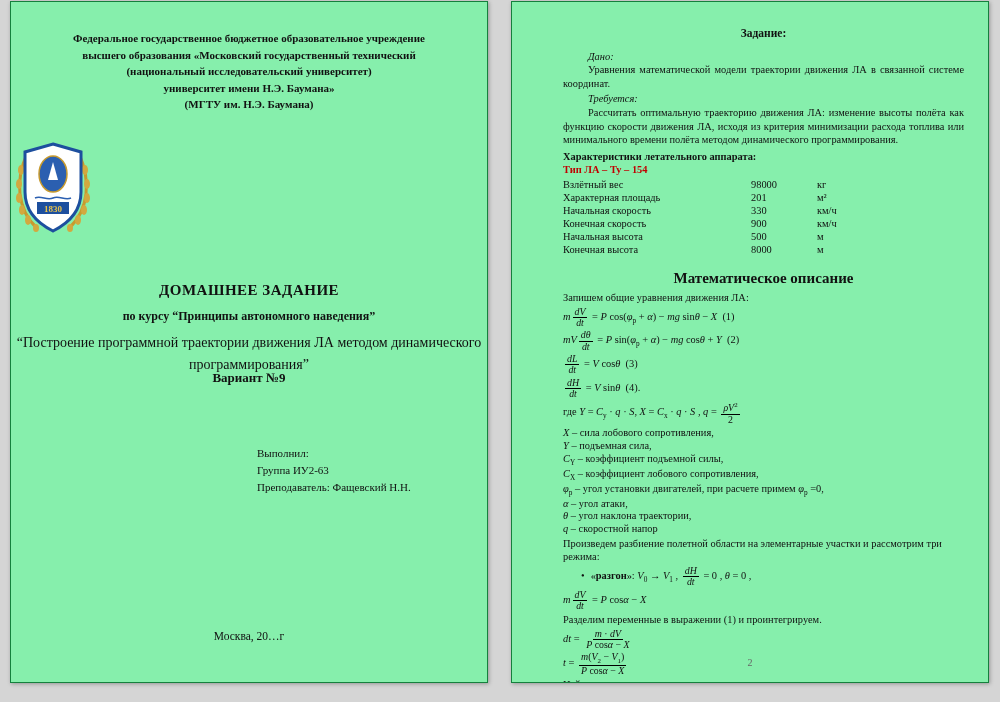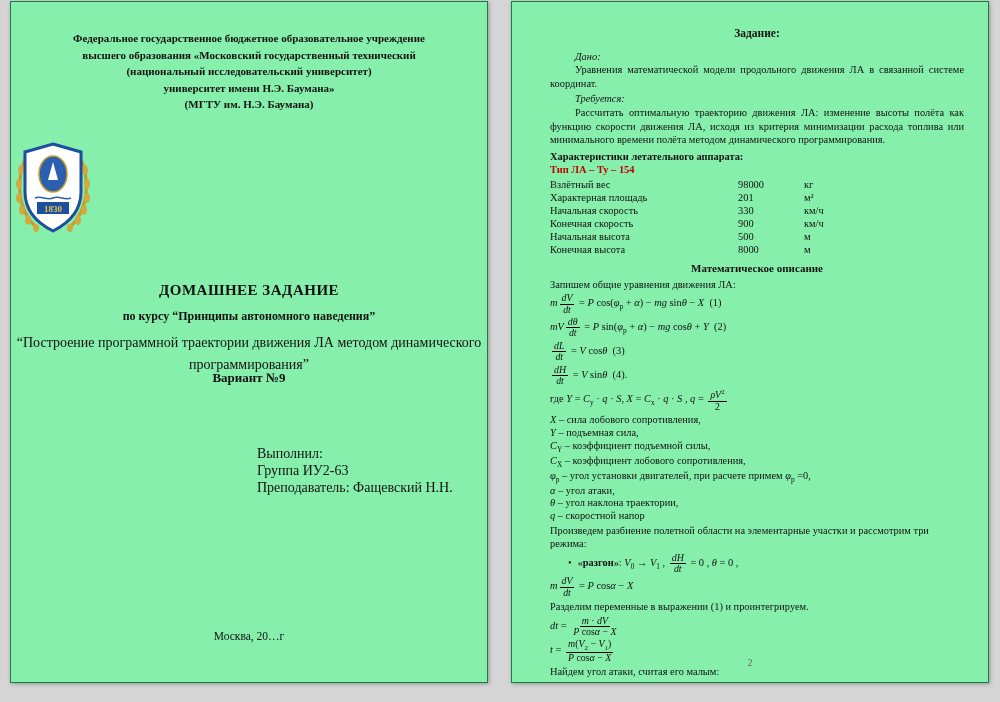--- a/index.html
+++ b/index.html
@@ -22,33 +22,33 @@
   
   .univ-header {
     position:absolute; top:28px; left:10px; right:10px;
     text-align:center; font-weight:bold; font-size:11px; line-height:16.5px;
   }
   .emblem { position:absolute; top:138px; left:0; right:0; display:flex; justify-content:flex-start; }
   .hw-title { position:absolute; top:280px; left:0; right:0; text-align:center; font-weight:bold; font-size:15px; letter-spacing:0.5px; }
   .hw-course { position:absolute; top:307px; left:0; right:0; text-align:center; font-weight:bold; font-size:12px; }
   .hw-topic { position:absolute; top:330px; left:0; right:0; text-align:center; font-size:14px; line-height:22px; }
   .hw-variant { position:absolute; top:368px; left:0; right:0; text-align:center; font-weight:bold; font-size:13px; }
-  .performer { position:absolute; top:443px; left:246px; font-size:14px; line-height:17px; }
+  .performer { position:absolute; top:443px; left:246px; font-size:11px; line-height:17px; }
   .city { position:absolute; bottom:40px; left:0; right:0; text-align:center; font-size:11.5px; }
 
   
-  .p2-content { padding:24px 24px 0 38px; font-size:10.4px; line-height:1.3; }
+  .p2-content { padding:24px 24px 0 51px; font-size:10.4px; line-height:1.3; }
   .p2-title { text-align:center; font-size:11.5px; font-weight:bold; margin-bottom:9px; }
   .label-it { font-style:italic; text-indent:25px; }
   .label-it-b { font-weight:bold; margin-top:3px; }
   .para { text-align:justify; text-indent:25px; margin-bottom:2px; }
   .aircraft { font-weight:bold; color:#c00000; }
   .specs { margin:1px 0 3px; }
   .spec-row { display:grid; grid-template-columns:188px 66px auto; line-height:13px; }
-  .math-heading { text-align:center; font-size:11px; font-weight:bold; margin:5px 0 3px; }
+  .math-heading { text-align:center; font-size:15px; font-weight:bold; margin:13px 0 3px; }
   .plain { margin:1px 0; }
   .eq { margin:2px 0; }
   .frac { display:inline-flex; flex-direction:column; align-items:center; vertical-align:middle; margin:0 2px; line-height:1.05; font-size:0.95em; }
   .frac .nm { border-bottom:1px solid #000; padding:0 2px; }
   .frac .dn { padding:0 2px; }
   .defs div { line-height:1.22; }
   .bullet-line { padding-left:18px; margin:2px 0; }
   .bullet-dot { margin-right:6px; }
   .page-number { position:absolute; bottom:14px; left:0; right:0; text-align:center; font-size:10px; color:#666; }
   i { font-style:italic; }
@@ -119,21 +119,21 @@
     </div>
 
     <div class="city">Москва, 20…г</div>
   </section>
 
   <section class="page page2">
     <div class="p2-content">
       <h2 class="p2-title">Задание:</h2>
 
       <p class="label-it">Дано:</p>
-      <p class="para">Уравнения математической модели продольного движения ЛА в связанной системе координат.</p>
+      <p class="para">Уравнения математической модели траектории движения ЛА в связанной системе координат.</p>
 
       <p class="label-it">Требуется:</p>
       <p class="para">Рассчитать оптимальную траекторию движения ЛА: изменение высоты полёта как функцию скорости движения ЛА, исходя из критерия минимизации расхода топлива или минимального времени полёта методом динамического программирования.</p>
 
       <p class="label-it-b">Характеристики летательного аппарата:</p>
       <p class="aircraft">Тип ЛА – Ту – 154</p>
 
       <div class="specs">
         <div class="spec-row">
           <span>Взлётный вес</span>

